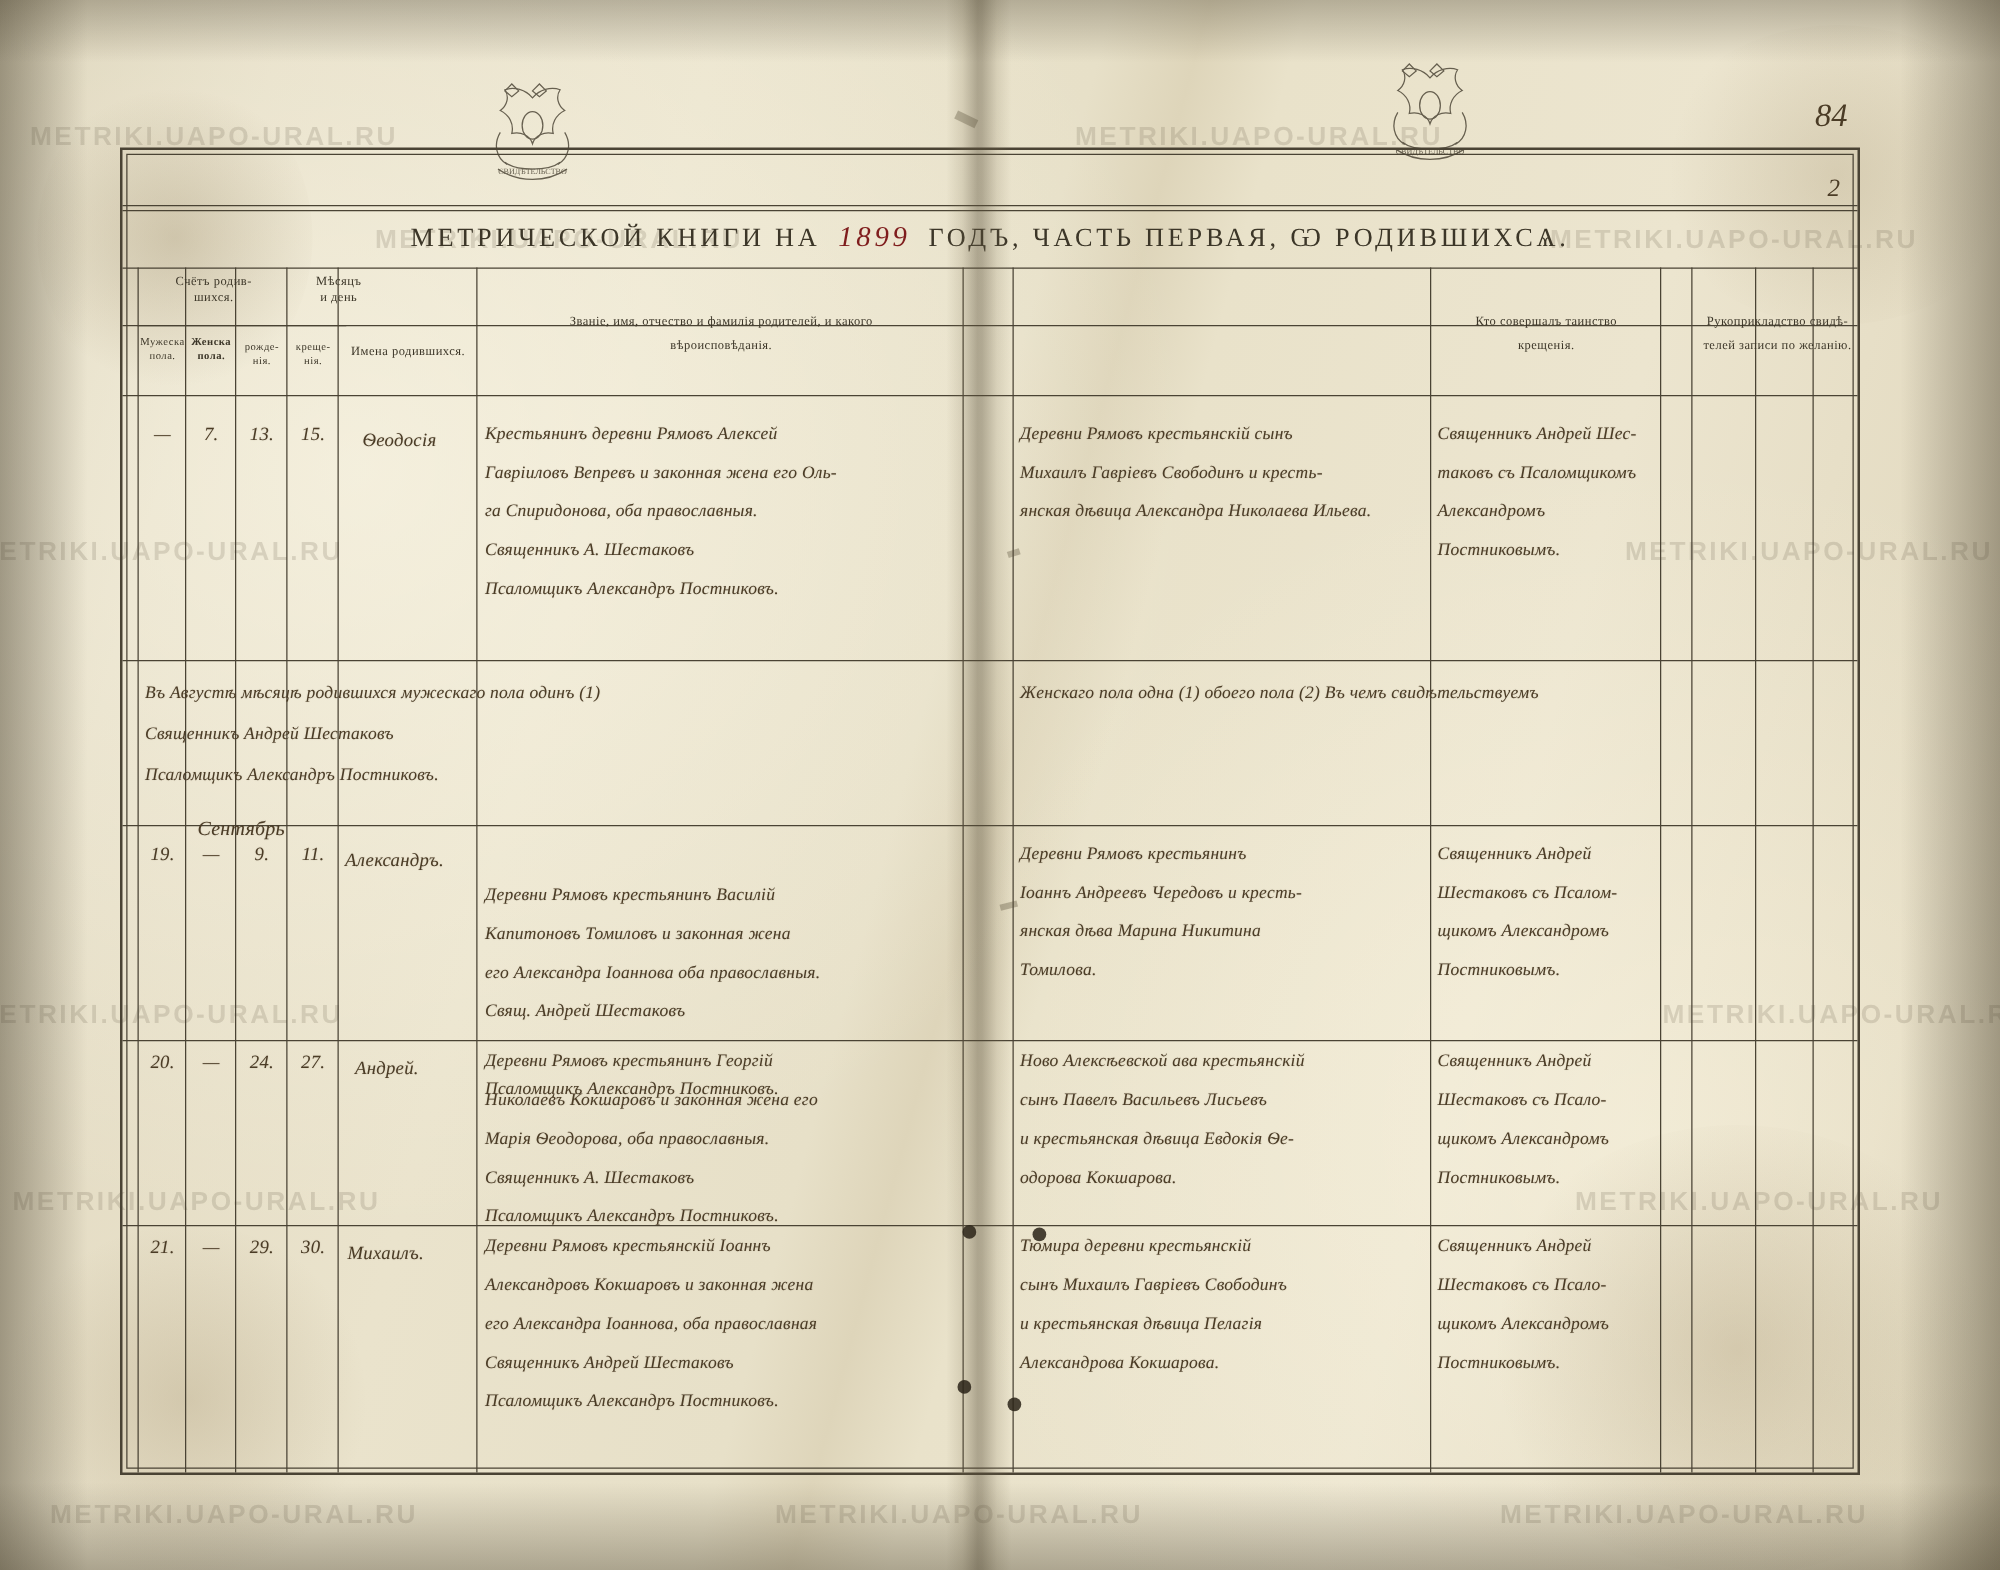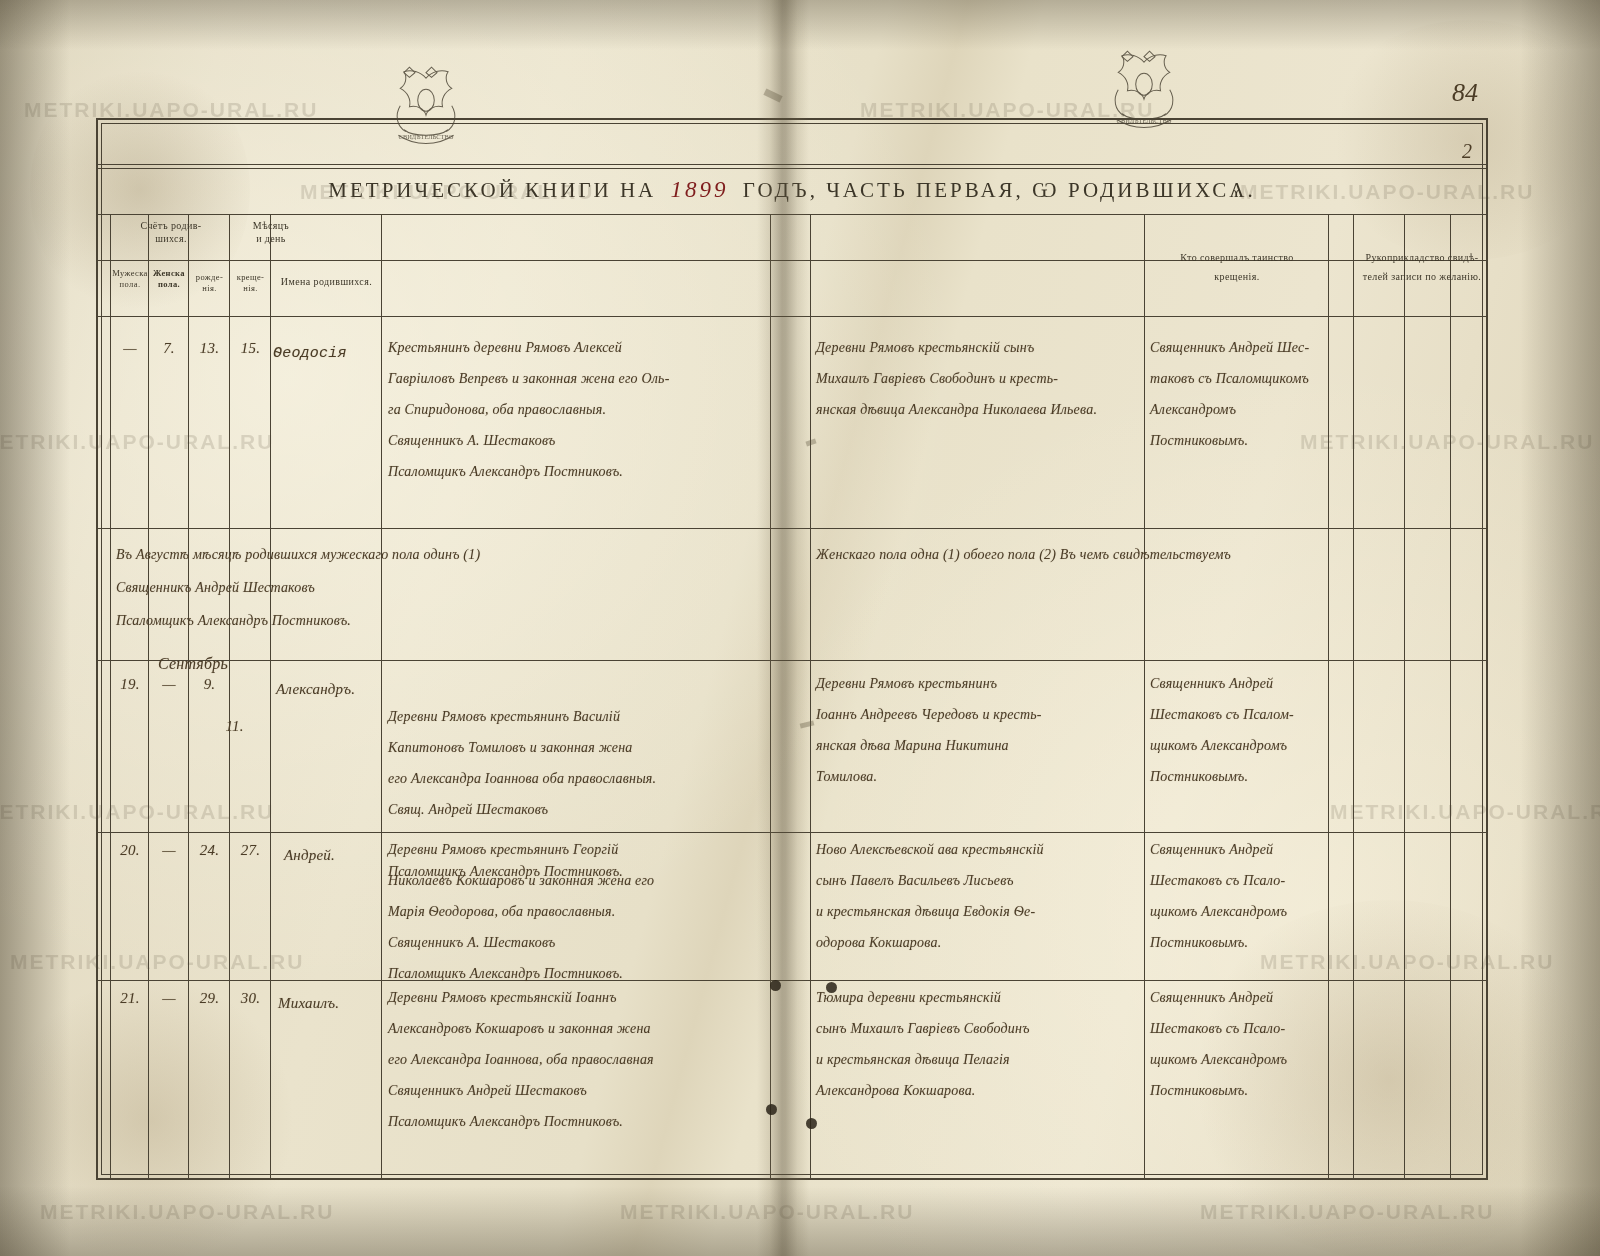--- a/index.html
+++ b/index.html
@@ -269,30 +269,32 @@
 и день</div>
     <div class="hdr sm" style="left:14px;top:148px;width:36px;white-space:pre-line;">Мужеска
 пола.</div>
     <div class="hdr sm" style="left:52px;top:148px;width:38px;white-space:pre-line;font-weight:bold;">Женска
 пола.</div>
     <div class="hdr sm" style="left:92px;top:152px;width:39px;white-space:pre-line;">рожде-
 нія.</div>
     <div class="hdr sm" style="left:133px;top:152px;width:39px;white-space:pre-line;">креще-
 нія.</div>
     <div class="hdr" style="left:176px;top:156px;width:105px;">Имена родившихся.</div>
+    <div class="hdr" style="left:290px;top:128px;width:378px;white-space:pre-line;line-height:1.9;">Званіе, имя, отчество и фамилія родителей, и какого
+вѣроисповѣданія.</div>
     <div class="hdr" style="left:1050px;top:128px;width:178px;white-space:pre-line;line-height:1.9;">Кто совершалъ таинство
 крещенія.</div>
     <div class="hdr" style="left:1258px;top:128px;width:132px;white-space:pre-line;line-height:1.9;">Рукоприкладство свидѣ-
 телей записи по желанію.</div>
 
     <div class="hw num" style="left:14px;top:220px;width:36px;">—</div>
     <div class="hw num" style="left:52px;top:220px;width:38px;">7.</div>
     <div class="hw num" style="left:92px;top:220px;width:39px;">13.</div>
     <div class="hw num" style="left:133px;top:220px;width:39px;">15.</div>
-    <div class="hw name" style="left:175px;top:218px;width:100px;font-family:Liberation Mono, monospace;">Ѳеодосія</div>
+    <div class="hw name" style="left:192px;top:218px;width:100px;">Ѳеодосія</div>
     <div class="hw" style="left:290px;top:212px;width:380px;">Крестьянинъ деревни Рямовъ Алексей
 Гавріиловъ Вепревъ и законная жена его Оль-
 га Спиридонова, оба православныя.
 Священникъ А. Шестаковъ
 Псаломщикъ Александръ Постниковъ.</div>
     <div class="hw" style="left:718px;top:212px;width:326px;">Деревни Рямовъ крестьянскій сынъ
 Михаилъ Гавріевъ Свободинъ и кресть-
 янская дѣвица Александра Николаева Ильева.</div>
     <div class="hw" style="left:1052px;top:212px;width:180px;">Священникъ Андрей Шес-
 таковъ съ Псаломщикомъ
@@ -301,21 +303,21 @@
     <div class="hw" style="left:18px;top:418px;width:700px;line-height:33px;">Въ Августѣ  мѣсяцѣ родившихся мужескаго пола одинъ (1)
 Священникъ Андрей Шестаковъ
 Псаломщикъ Александръ Постниковъ.</div>
     <div class="hw" style="left:718px;top:418px;width:660px;line-height:33px;">Женскаго пола одна (1) обоего пола   (2)  Въ чемъ свидѣтельствуемъ</div>
 
     <div class="hw big" style="left:60px;top:528px;">Сентябрь</div>
 
     <div class="hw num" style="left:14px;top:556px;width:36px;">19.</div>
     <div class="hw num" style="left:52px;top:556px;width:38px;">—</div>
     <div class="hw num" style="left:92px;top:556px;width:39px;">9.</div>
-    <div class="hw num" style="left:117px;top:556px;width:39px;margin-top:42px;">11.</div>
+    <div class="hw num" style="left:133px;top:556px;width:39px;">11.</div>
     <div class="hw name" style="left:178px;top:554px;width:104px;">Александръ.</div>
     <div class="hw" style="left:290px;top:548px;width:380px;margin-top:33px;">Деревни Рямовъ крестьянинъ Василій
 Капитоновъ Томиловъ и законная жена
 его Александра Іоаннова оба православныя.
 Свящ. Андрей Шестаковъ
 
 Псаломщикъ Александръ Постниковъ.</div>
     <div class="hw" style="left:718px;top:548px;width:326px;">Деревни Рямовъ крестьянинъ
 Іоаннъ Андреевъ Чередовъ и кресть-
 янская дѣва Марина Никитина

